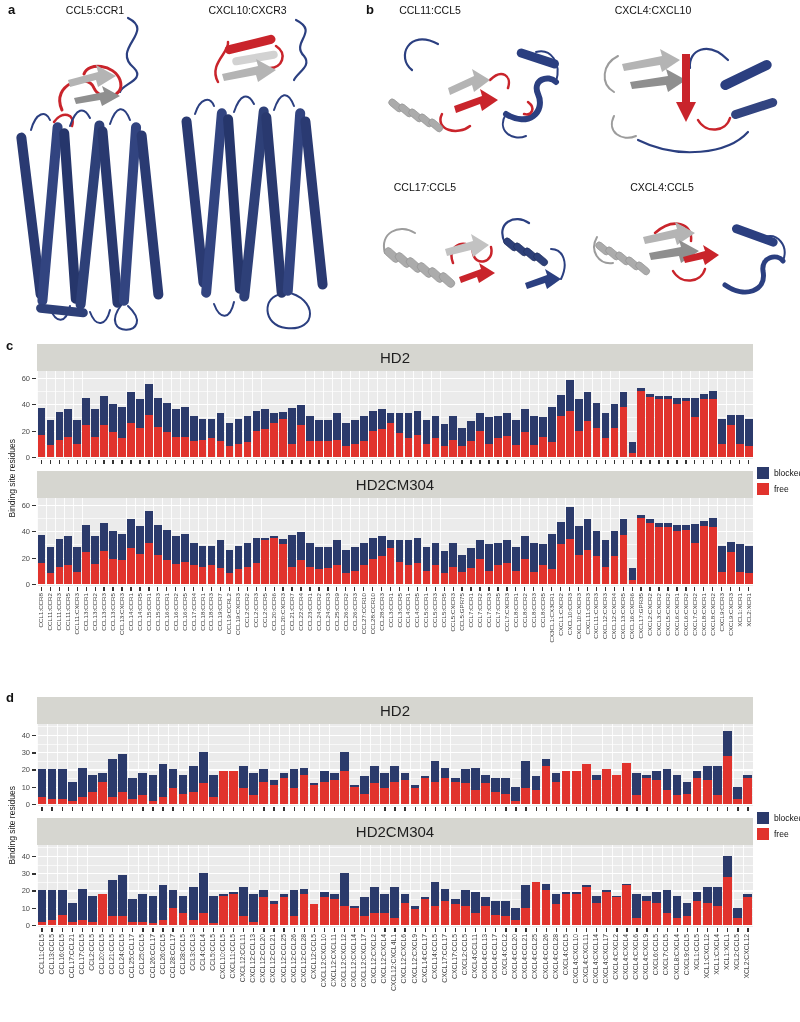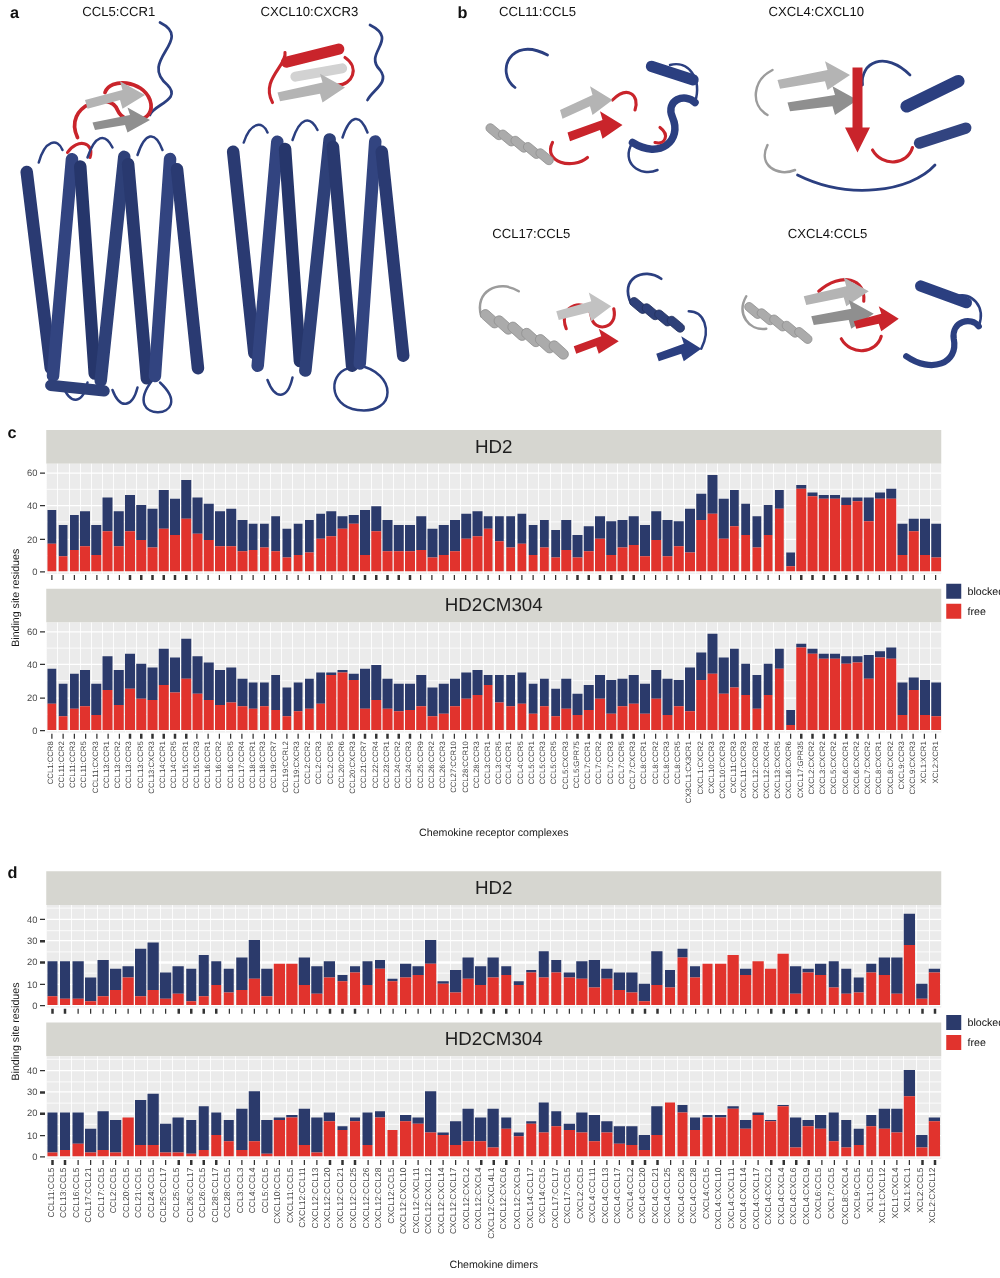--- a/index.html
+++ b/index.html
@@ -1592,21 +1592,20 @@
         <div class="xlab">
           <span style="font-size: 6.2px;">CXCL9:CXCR3</span>
         </div>
         <div class="xlab">
           <span style="font-size: 6.2px;">XCL1:XCR1</span>
         </div>
         <div class="xlab">
           <span style="font-size: 6.2px;">XCL2:XCR1</span>
         </div>
       </div>
-      <div class="xtitle" style="left: 37px; top: 325px; width: 716px;">Chemokine receptor complexes</div>
       <div class="ylabel" style="left: 6px; top: 35px; width: 12px; height: 215px;">
         <span>Binding site residues</span>
       </div>
       <div class="legend" style="left: 757px; top: 131px;">
         <div class="item">
           <div class="sw" style="background: rgb(43, 58, 107);"></div>
           <span>blocked</span>
         </div>
         <div class="item">
           <div class="sw" style="background: rgb(225, 51, 45);"></div>
@@ -2869,21 +2868,20 @@
         <div class="xlab">
           <span style="font-size: 6.8px;">XCL1:XCL1</span>
         </div>
         <div class="xlab">
           <span style="font-size: 6.8px;">XCL2:CCL5</span>
         </div>
         <div class="xlab">
           <span style="font-size: 6.8px;">XCL2:CXCL12</span>
         </div>
       </div>
-      <div class="xtitle" style="left: 37px; top: 318px; width: 716px;">Chemokine dimers</div>
       <div class="ylabel" style="left: 6px; top: 36px; width: 12px; height: 203px;">
         <span>Binding site residues</span>
       </div>
       <div class="legend" style="left: 757px; top: 124px;">
         <div class="item">
           <div class="sw" style="background: rgb(43, 58, 107);"></div>
           <span>blocked</span>
         </div>
         <div class="item">
           <div class="sw" style="background: rgb(225, 51, 45);"></div>

